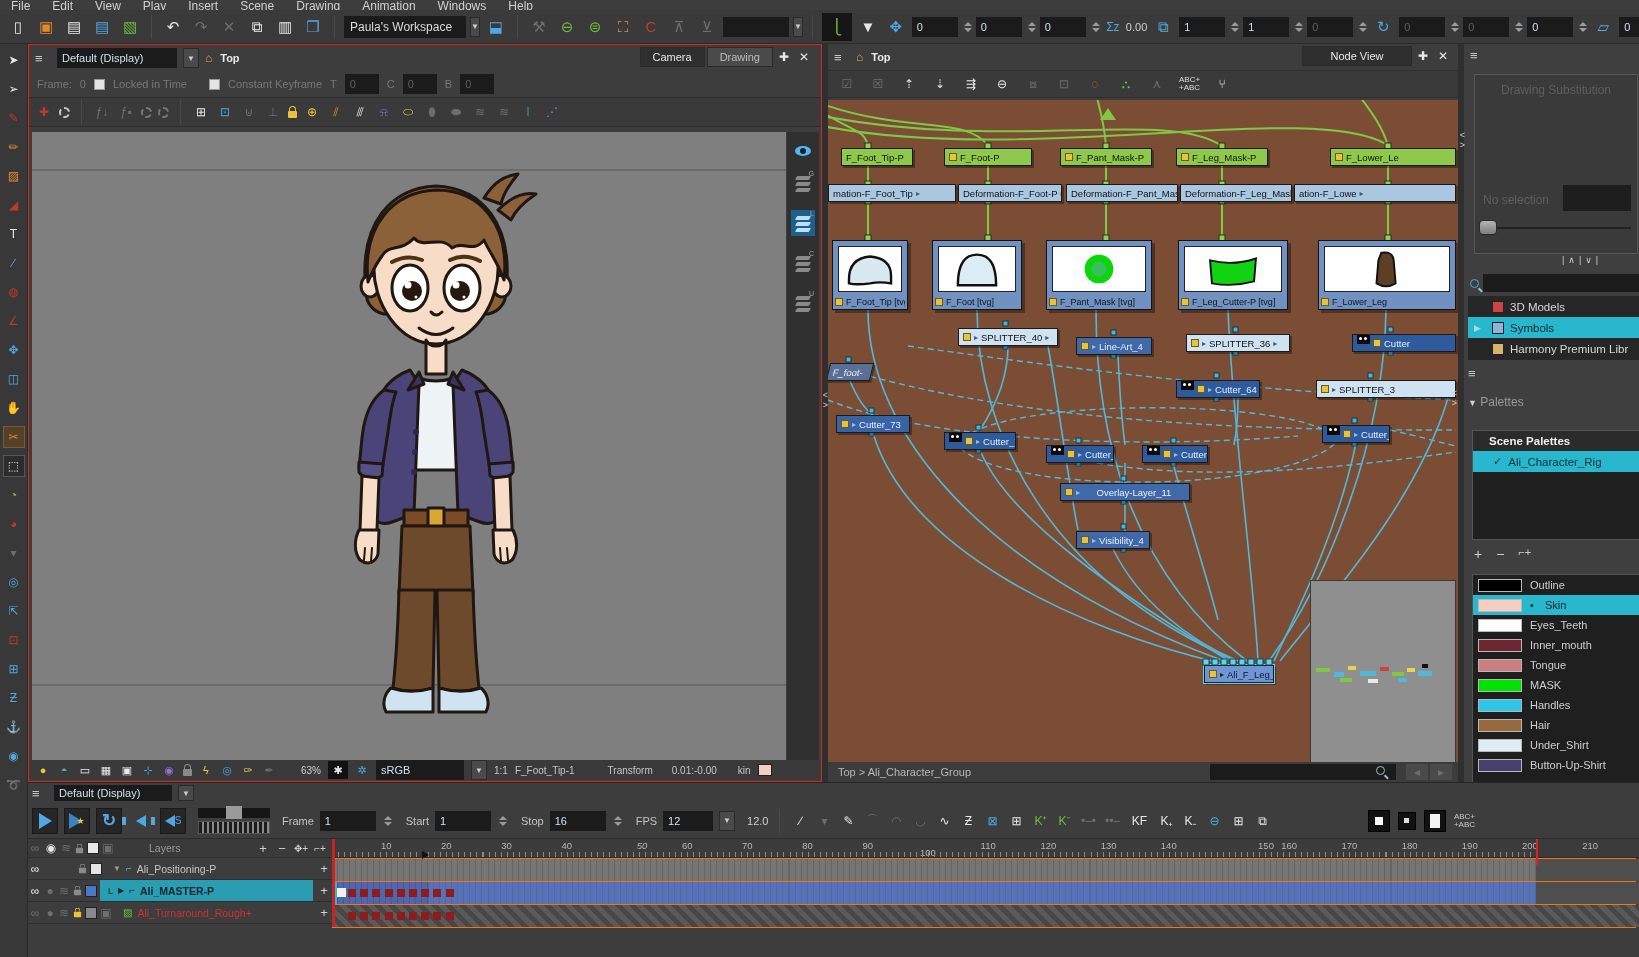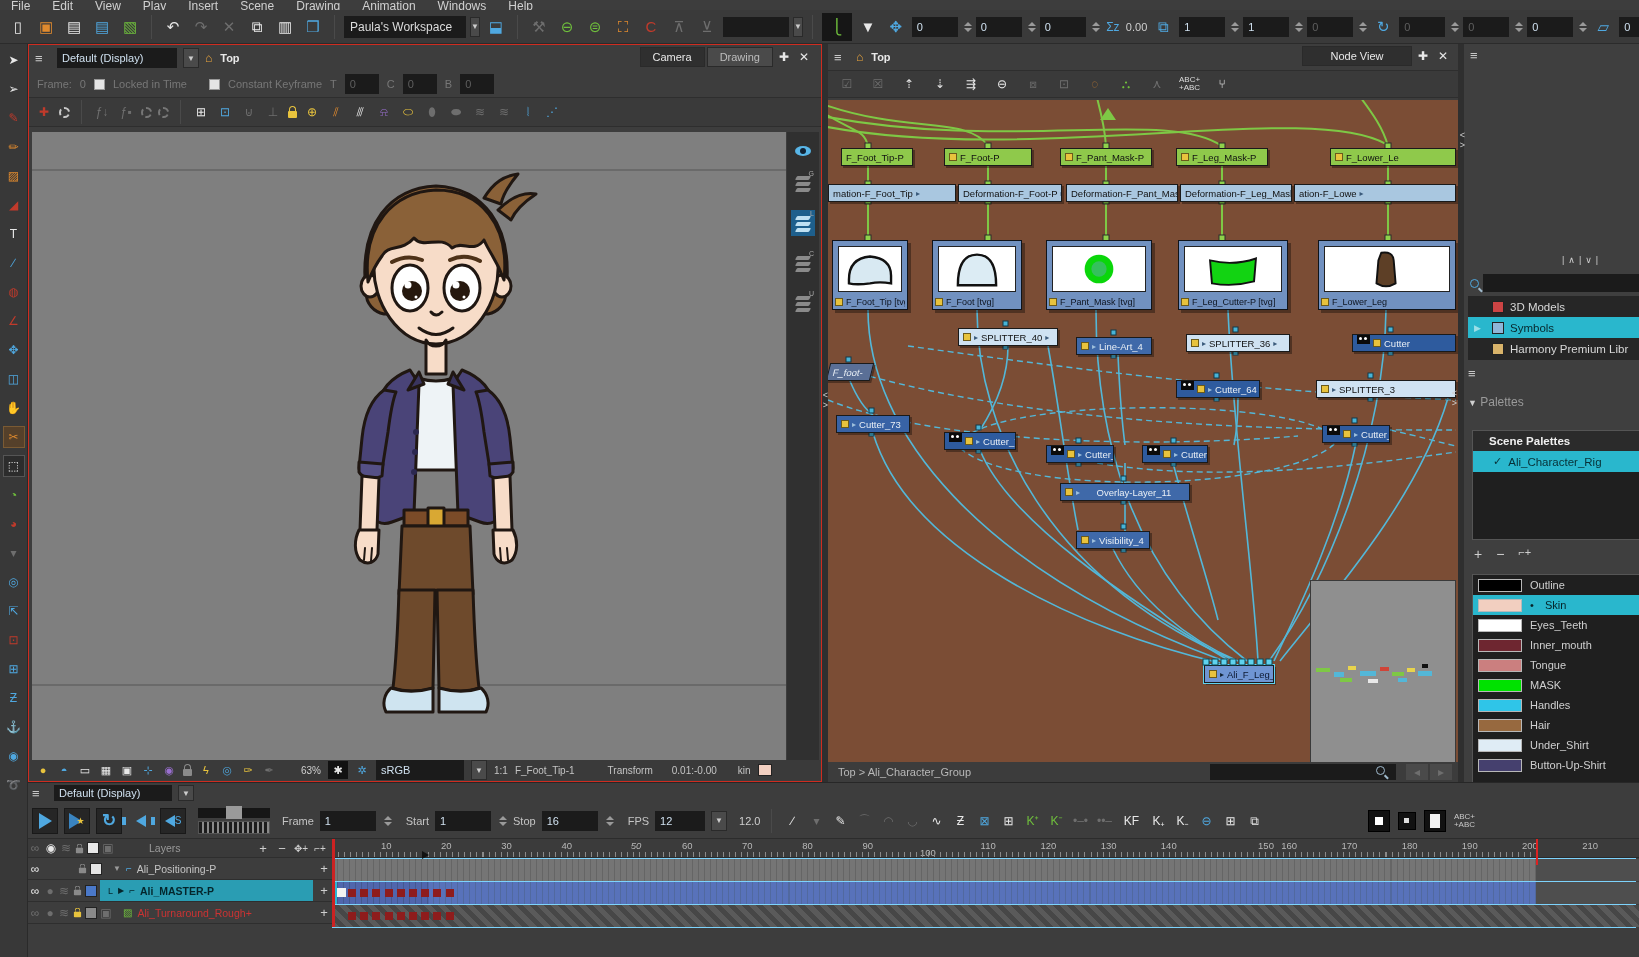--- a/index.html
+++ b/index.html
@@ -146,21 +146,21 @@
          border-bottom:6px solid transparent; position:relative; }
   .spk::before { content:""; position:absolute; left:-14px; top:-4px; width:4px; height:8px; background:#4fa8e0; }
   #tl-main { position:relative; height:117px; }
   #tl-layers { position:absolute; left:0; top:0; width:304px; height:117px; background:#3d3d3d; }
   .lrow { height:22px; display:flex; align-items:center; border-bottom:1px solid #2e2e2e;
           font-size:10.5px; gap:3px; }
   .lrow .nm { flex:1; display:flex; align-items:center; gap:5px; height:100%; padding-left:8px; }
   .lrow .nm.sel { background:#2a9db3; color:#04262c; }
   .plus { width:16px; text-align:center; color:#cfcfcf; font-size:13px; }
   .lsw { width:12px; height:12px; border:1px solid #222; }
-  #tl-tracks { position:absolute; left:304px; top:0; width:1304px; height:117px; background:#7dd3fc; }
+  #tl-tracks { position:absolute; left:304px; top:0; width:1304px; height:117px; background:#f97316; }
   #ruler { position:absolute; left:0; top:0; width:1307px; height:19px; background:#3b3b3b;
            border-bottom:1px solid #2a2a2a; }
   #ruler .ticks { position:absolute; left:0; bottom:0; width:1204px; height:5px;
       background:repeating-linear-gradient(90deg,#8a8a8a 0 1px,transparent 1px 6.02px); }
   .rnum { position:absolute; top:1px; font-size:9.5px; color:#b8b8b8; width:20px; text-align:center; }
   .trow { position:absolute; left:0; width:1307px; height:22px; }
   .inscene { position:absolute; left:0; top:0; height:22px; width:1204px; }
   .kf { position:absolute; top:7px; width:8px; height:8px; background:#8e1c1c; }
   #playhead { position:absolute; left:0px; top:0; width:3px; height:88px; background:#c22; z-index:4; }
   #endmark { position:absolute; left:1204px; top:0; width:2px; height:26px; background:#d22; z-index:4; }
@@ -802,20 +802,27 @@
     <span style="color:#b8b8b8">Top  &gt;  Ali_Character_Group</span>
     <div class="fld" style="position:absolute;left:382px;width:186px;height:16px"></div>
     <div class="mag" style="position:absolute;left:548px;top:4px"></div>
     <div class="i dim" style="position:absolute;left:578px;top:2px;width:22px;height:16px;background:#4a4a4a">◂</div>
     <div class="i dim" style="position:absolute;left:602px;top:2px;width:22px;height:16px;background:#4a4a4a">▸</div>
   </div>
 </div>
 
 <div id="rightp" class="abs">
   <div class="hamb">≡</div>
+  <div id="dsbox" class="rbox">
+    <div style="text-align:center;margin-top:8px;color:#5e5e5e;font-size:12px">Drawing Substitution</div>
+    <div style="position:absolute;left:8px;top:118px;color:#5e5e5e;font-size:12px">No selection</div>
+    <div style="position:absolute;right:6px;top:110px;width:68px;height:26px;background:#1e1e1e"></div>
+    <div style="position:absolute;left:6px;right:6px;top:152px;height:2px;background:#222"></div>
+    <div style="position:absolute;left:4px;top:145px;width:18px;height:15px;border-radius:4px;background:linear-gradient(#b5b5b5,#7d7d7d);border:1px solid #2a2a2a"></div>
+  </div>
   <div class="abs chev" style="left:98px;top:211px;letter-spacing:4px">|∧|∨|</div>
   <div id="libsearch">
     <div class="mag" style="border-color:#4fa8e0"></div>
     <div class="fld" style="flex:1;height:18px"></div>
   </div>
   <div id="liblist">
     <div class="librow">
         <div class="libico" style="background:#c44"></div>
         <span>3D Models</span>
       </div>
@@ -930,21 +937,21 @@
     <div class="spin">
         <i class="up"></i>
         <i class="dn"></i>
       </div>
     <span style="margin-left:8px">Start</span>
     <div class="fld" style="min-width:56px">1</div>
     <div class="spin">
         <i class="up"></i>
         <i class="dn"></i>
       </div>
-    <span style="">Stop</span>
+    <span style="margin-left:8px">Stop</span>
     <div class="fld" style="min-width:56px">16</div>
     <div class="spin">
         <i class="up"></i>
         <i class="dn"></i>
       </div>
     <span style="margin-left:8px">FPS</span>
     <div class="fld" style="min-width:50px">12</div>
     <div class="ddbtn">▼</div>
     <span style="margin-left:6px;color:#cfcfcf">12.0</span>
     <div class="sep"></div>
@@ -1038,21 +1045,21 @@
       </div>
     </div>
 
     <div id="tl-tracks">
       <div id="ruler">
         <div id="ruler-nums">
             <span class="rnum" style="left: 44.18px;">10</span>
             <span class="rnum" style="left: 104.38px;">20</span>
             <span class="rnum" style="left: 164.58px;">30</span>
             <span class="rnum" style="left: 224.78px;">40</span>
-            <span class="rnum" style="left: 294px; font-style: italic;">50</span>
+            <span class="rnum" style="left: 300px; font-style: italic;">50</span>
             <span class="rnum" style="left: 345.18px;">60</span>
             <span class="rnum" style="left: 405.38px;">70</span>
             <span class="rnum" style="left: 465.58px;">80</span>
             <span class="rnum" style="left: 525.78px;">90</span>
             <span class="rnum" style="left: 585.98px; margin-top: 7px;">100</span>
             <span class="rnum" style="left: 646.18px;">110</span>
             <span class="rnum" style="left: 706.38px;">120</span>
             <span class="rnum" style="left: 766.58px;">130</span>
             <span class="rnum" style="left: 826.78px;">140</span>
             <span class="rnum" style="left: 924px;">150</span>

